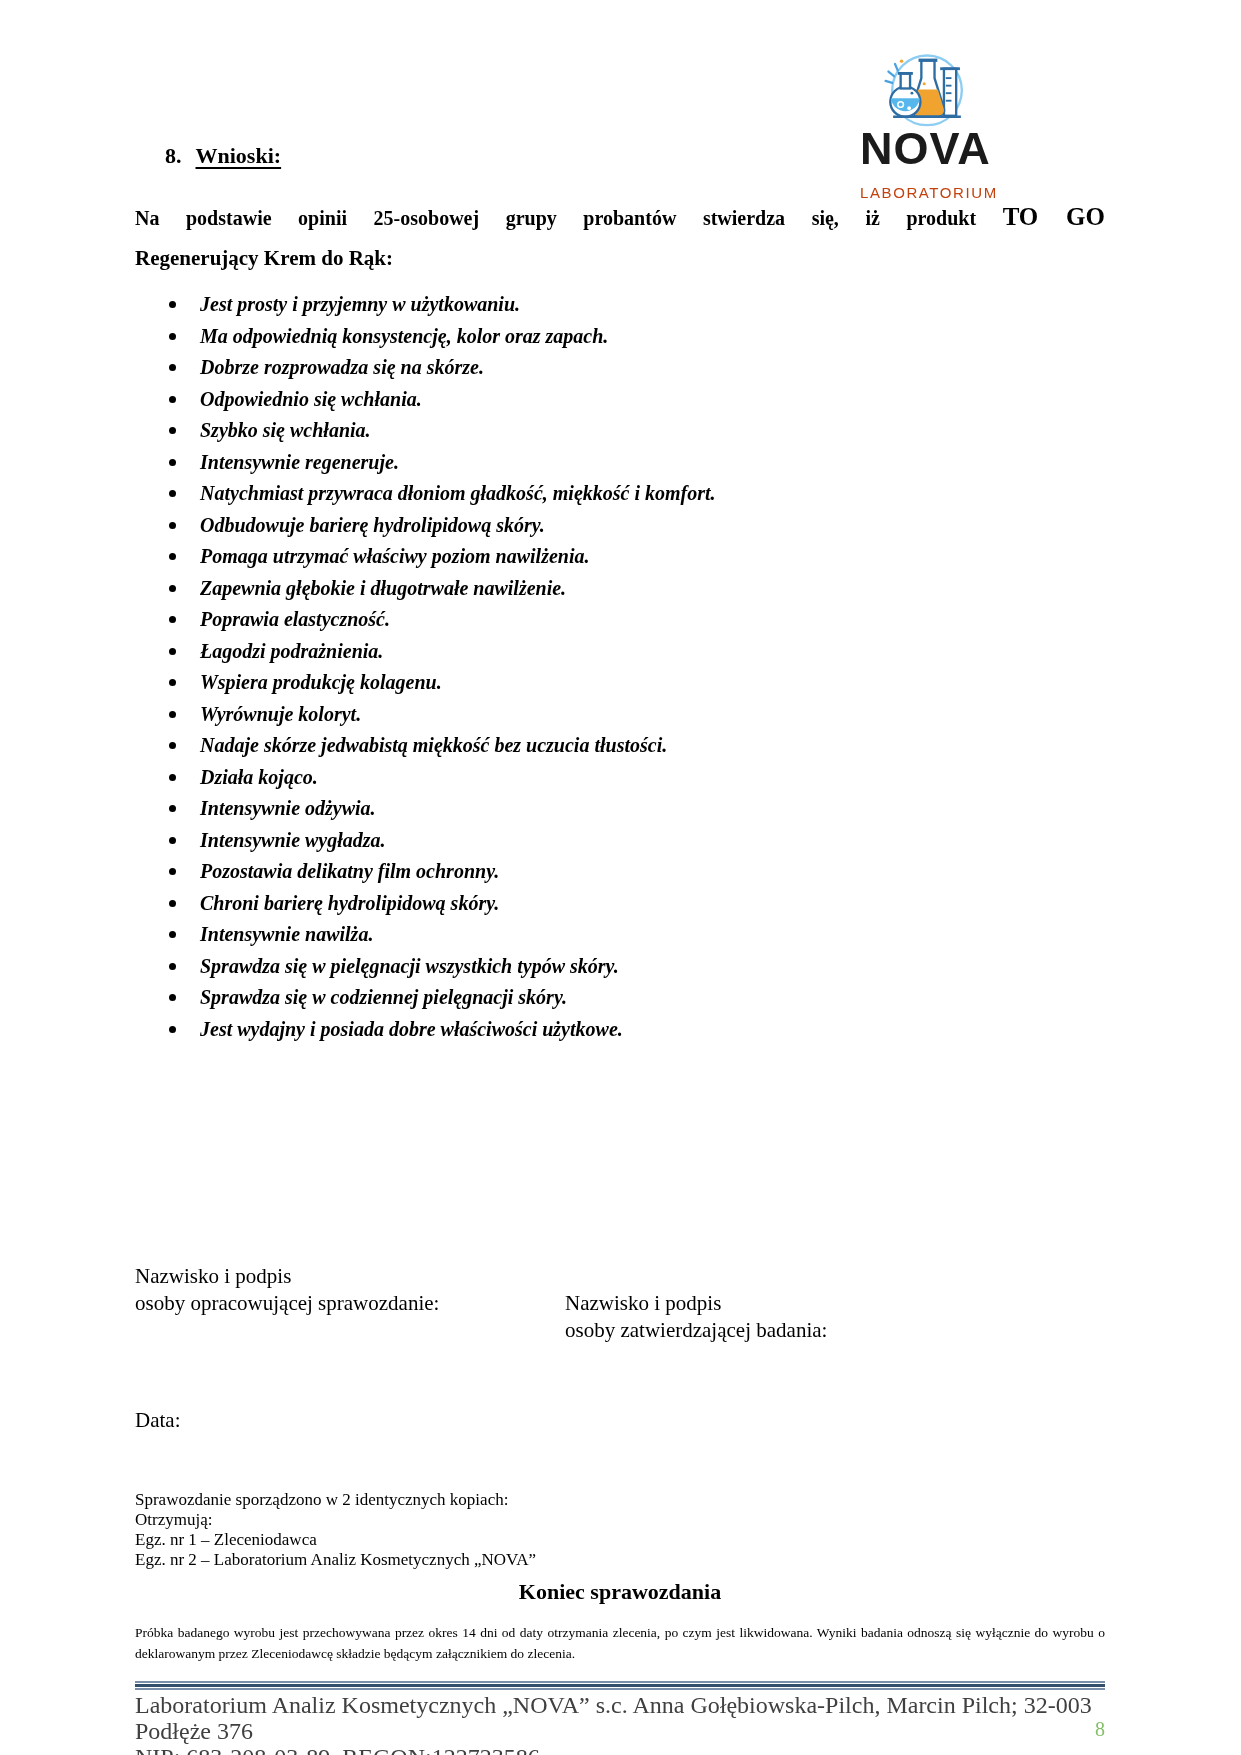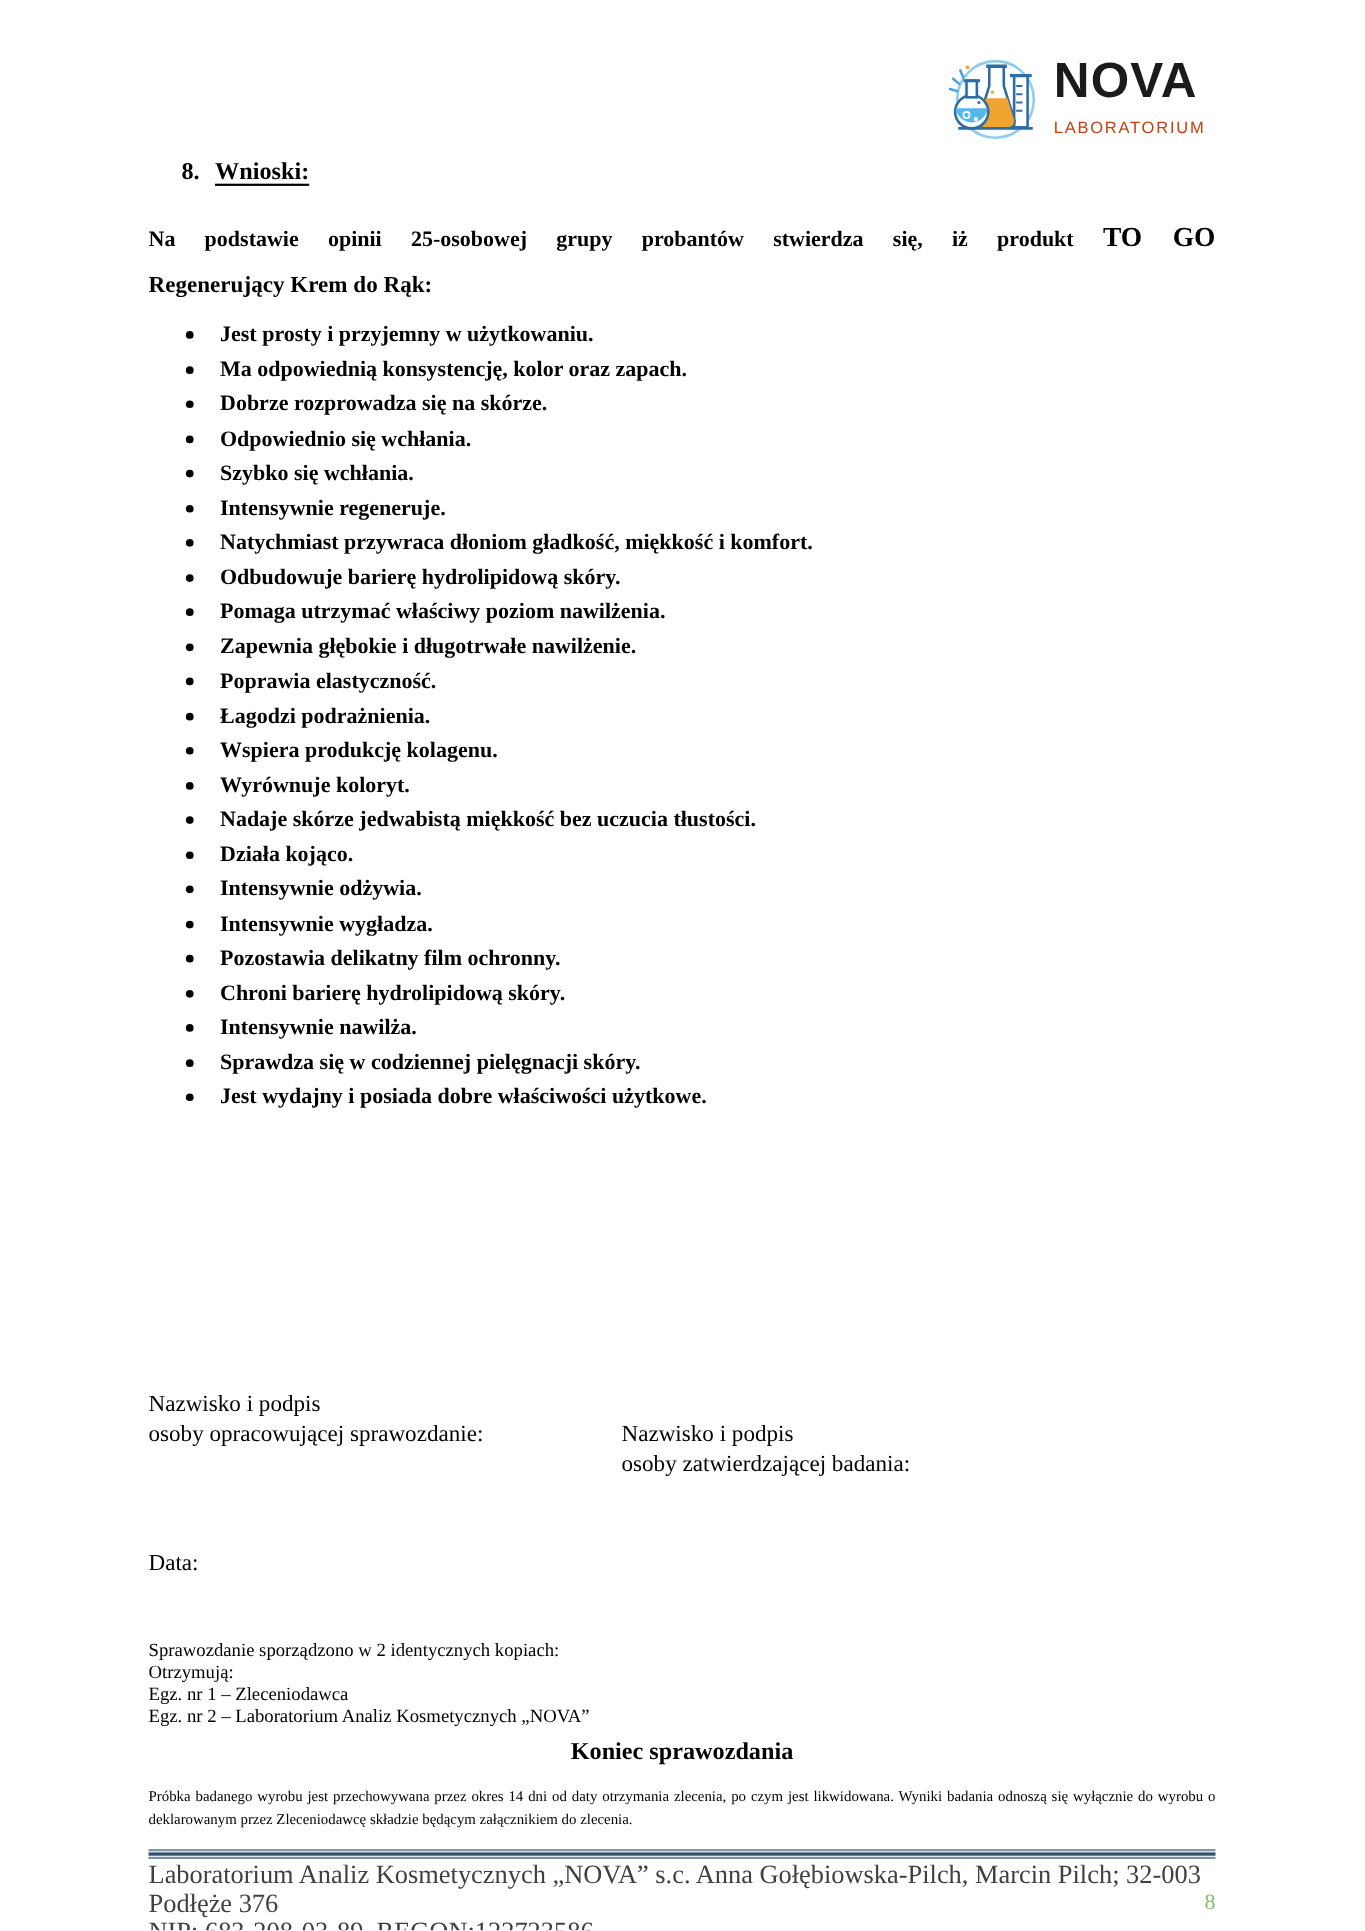--- a/index.html
+++ b/index.html
@@ -1,38 +1,38 @@
 <!DOCTYPE html>
 <html><head>
 <meta charset="utf-8">
 <style>
   * { margin:0; padding:0; box-sizing:border-box; }
   html,body { background:#ffffff; }
   body { font-family:"Liberation Serif", serif; color:#000; }
   .page { position:relative; width:1241px; height:1755px; background:#fff; overflow:hidden; }
 
   
-  .logo { position:absolute; top:48px; left:856px; display:flex; align-items:center; }
+  .logo { position:absolute; top:48px; left:856px; display:flex; align-items:center;flex-direction:column; }
   .logo-icon { width:98px; height:80px; }
   .logo-text { margin-left:4px; }
   .logo-name { font-family:"Liberation Sans", sans-serif; font-weight:900; font-size:45px; line-height:42px; letter-spacing:1px; color:#1b1b1b; }
   .logo-sub { font-family:"Liberation Sans", sans-serif; font-size:15px; letter-spacing:1.6px; color:#c2410c; margin-top:14px; }
 
   
   .content { position:absolute; left:135px; width:970px; top:0; height:1755px; }
 
   .heading { position:absolute; top:143px; left:30px; font-size:22px; font-weight:bold; }
   .heading .num { margin-right:14px; }
   .heading .title { text-decoration:underline; text-decoration-thickness:2px; text-underline-offset:4px; }
 
   .intro-line1 { position:absolute; top:203px; left:0; width:100%; font-weight:bold; font-size:20px; text-align:justify; text-align-last:justify; white-space:normal; }
   .intro-line1 .product { font-size:25px; }
   .intro-line2 { position:absolute; top:246px; left:0; font-weight:bold; font-size:21px; }
 
-  ul.bullets { position:absolute; top:289px; left:0; width:100%; list-style:none; }
+  ul.bullets { position:absolute; top:289px; left:0; width:100%; list-style:none;font-style:italic; }
   ul.bullets li { position:relative; padding-left:65px; font-weight:bold; font-size:20px; line-height:31.5px; }
   ul.bullets li::before { content:""; position:absolute; left:34px; top:12px; width:7px; height:7px; background:#000; border-radius:50%; }
 
   .sig-left  { position:absolute; top:1263px; left:0;   font-size:21px; line-height:27px; }
   .sig-right { position:absolute; top:1290px; left:430px; font-size:21px; line-height:27px; }
   .date-label { position:absolute; top:1408px; left:0; font-size:21px; }
 
   .distribution { position:absolute; top:1490px; left:0; font-size:17px; line-height:20px; }
 
   .end-title { position:absolute; top:1579px; left:0; width:100%; text-align:center; font-weight:bold; font-size:22px; }
@@ -118,20 +118,21 @@
       <li>Łagodzi podrażnienia.</li>
       <li>Wspiera produkcję kolagenu.</li>
       <li>Wyrównuje koloryt.</li>
       <li>Nadaje skórze jedwabistą miękkość bez uczucia tłustości.</li>
       <li>Działa kojąco.</li>
       <li>Intensywnie odżywia.</li>
       <li>Intensywnie wygładza.</li>
       <li>Pozostawia delikatny film ochronny.</li>
       <li>Chroni barierę hydrolipidową skóry.</li>
       <li>Intensywnie nawilża.</li>
+      <li>Sprawdza się w pielęgnacji wszystkich typów skóry.</li>
       <li>Sprawdza się w codziennej pielęgnacji skóry.</li>
       <li>Jest wydajny i posiada dobre właściwości użytkowe.</li>
     </ul>
 
     <div class="sig-left">
       <div>Nazwisko i podpis</div>
       <div>osoby opracowującej sprawozdanie:</div>
     </div>
     <div class="sig-right">
       <div>Nazwisko i podpis</div>

